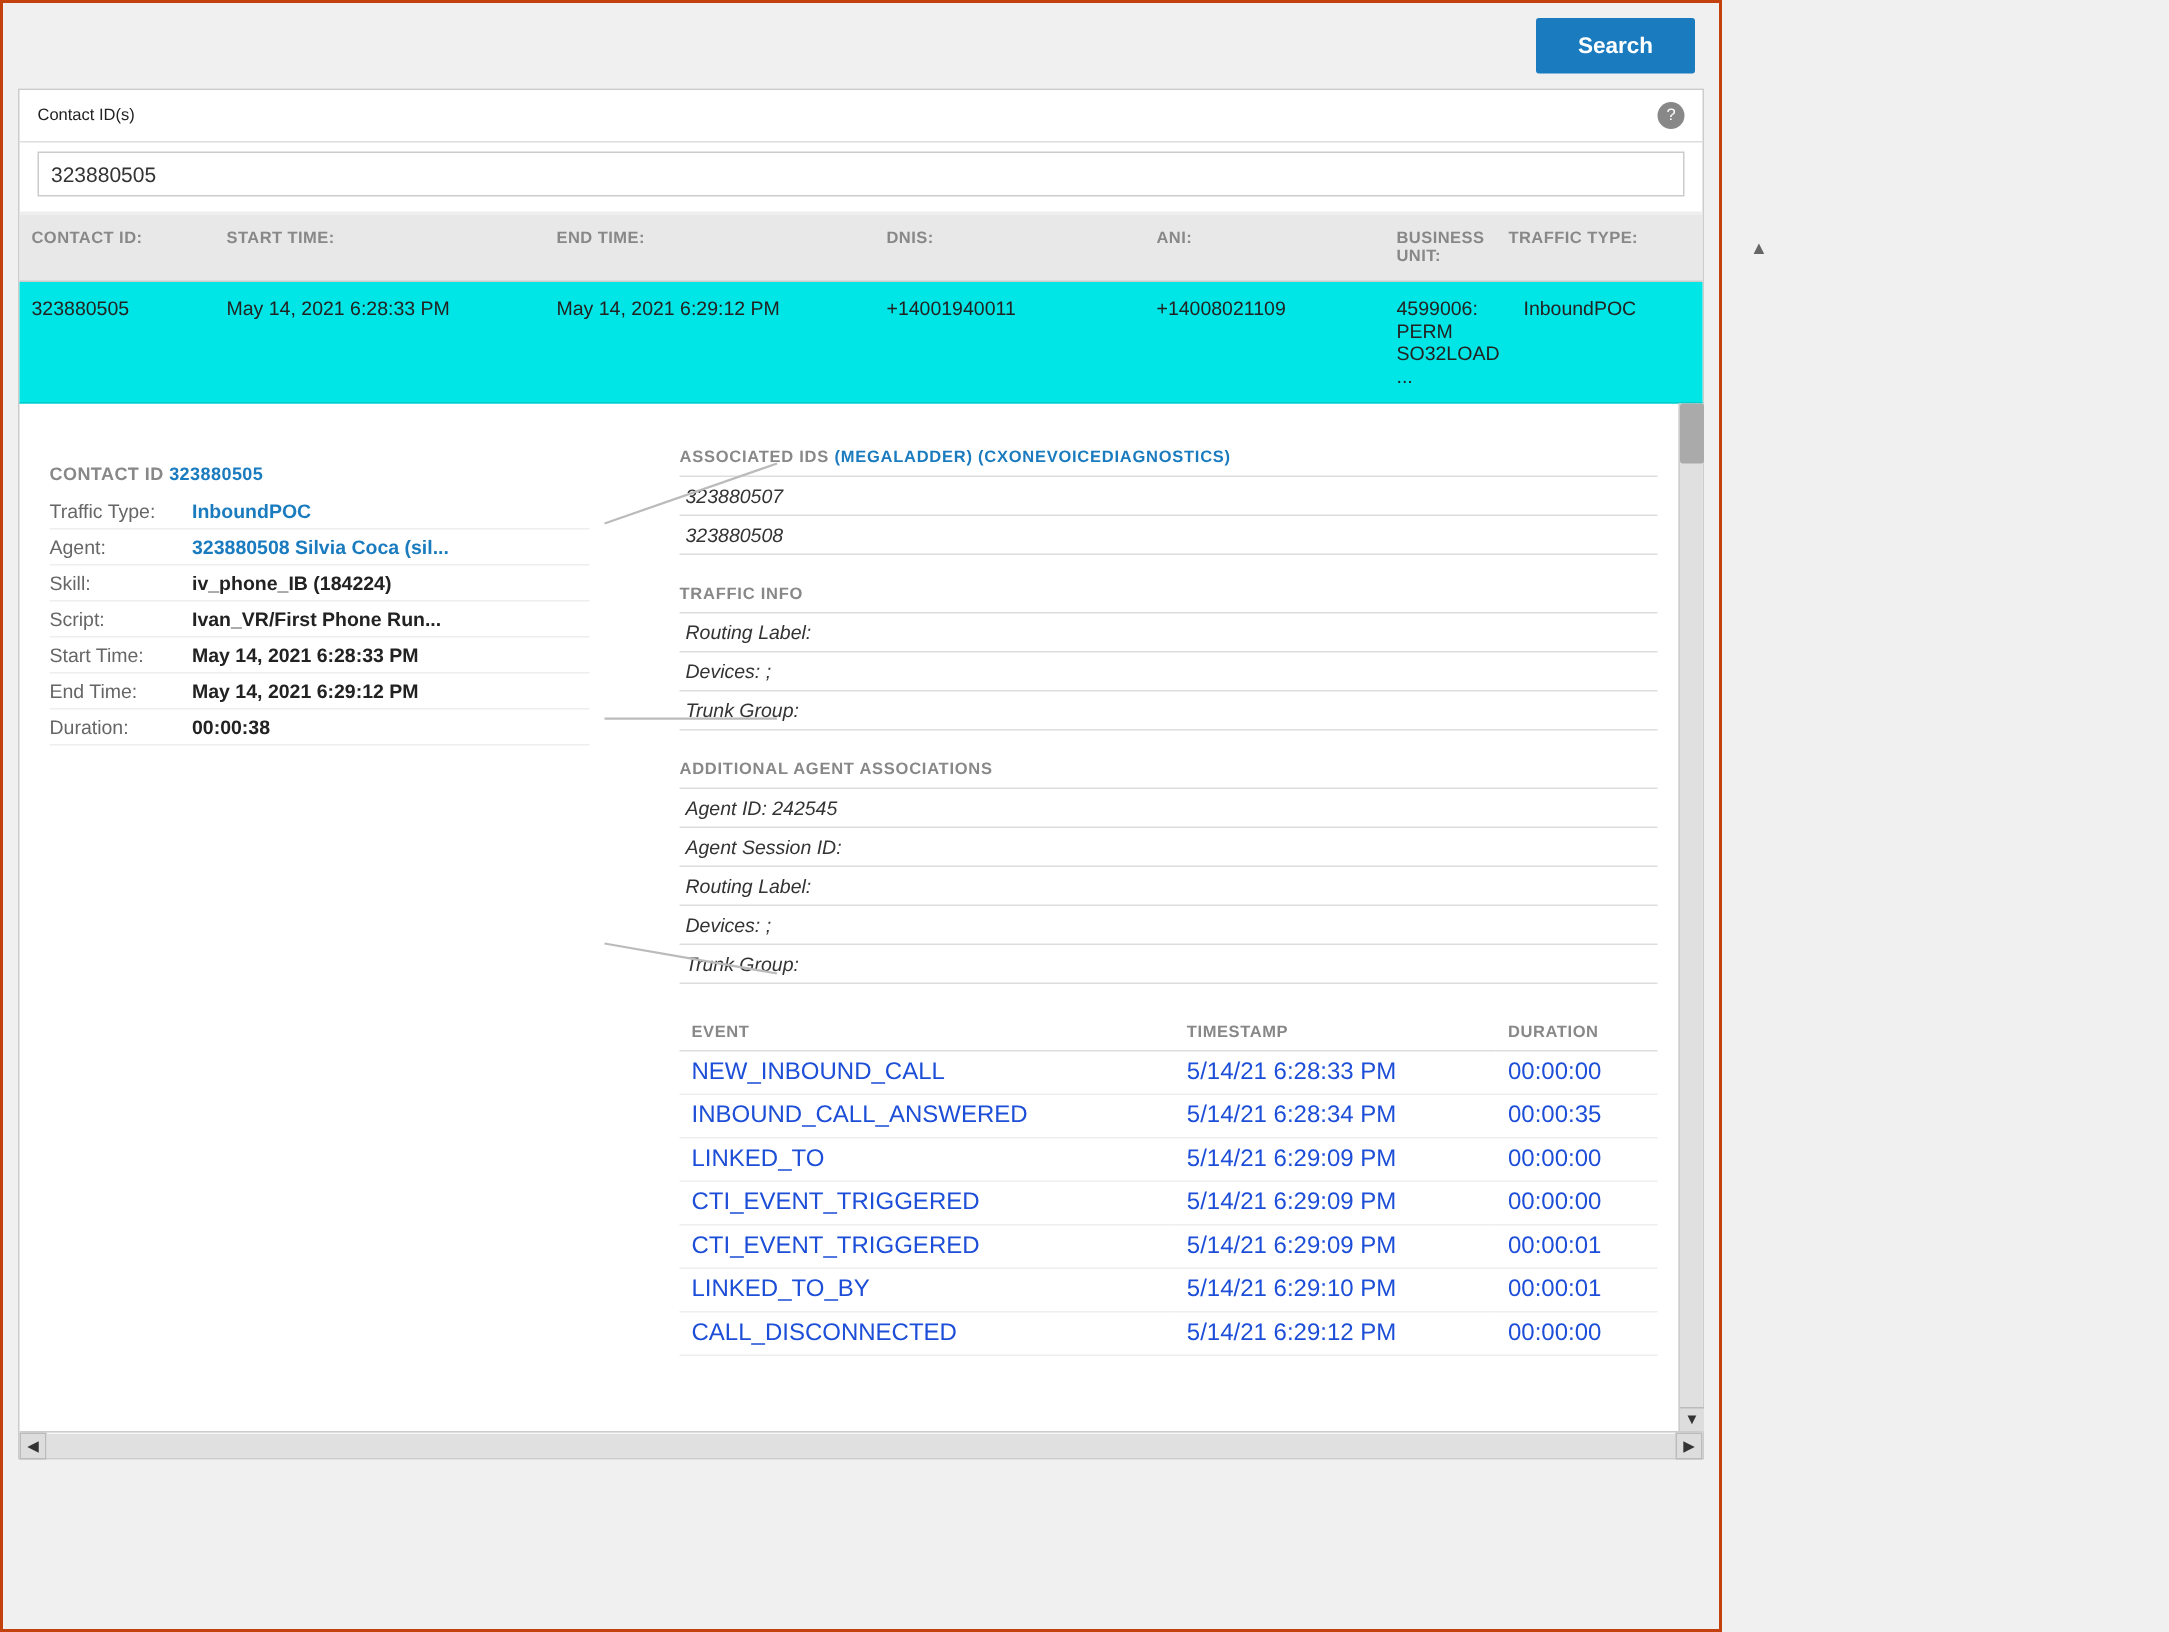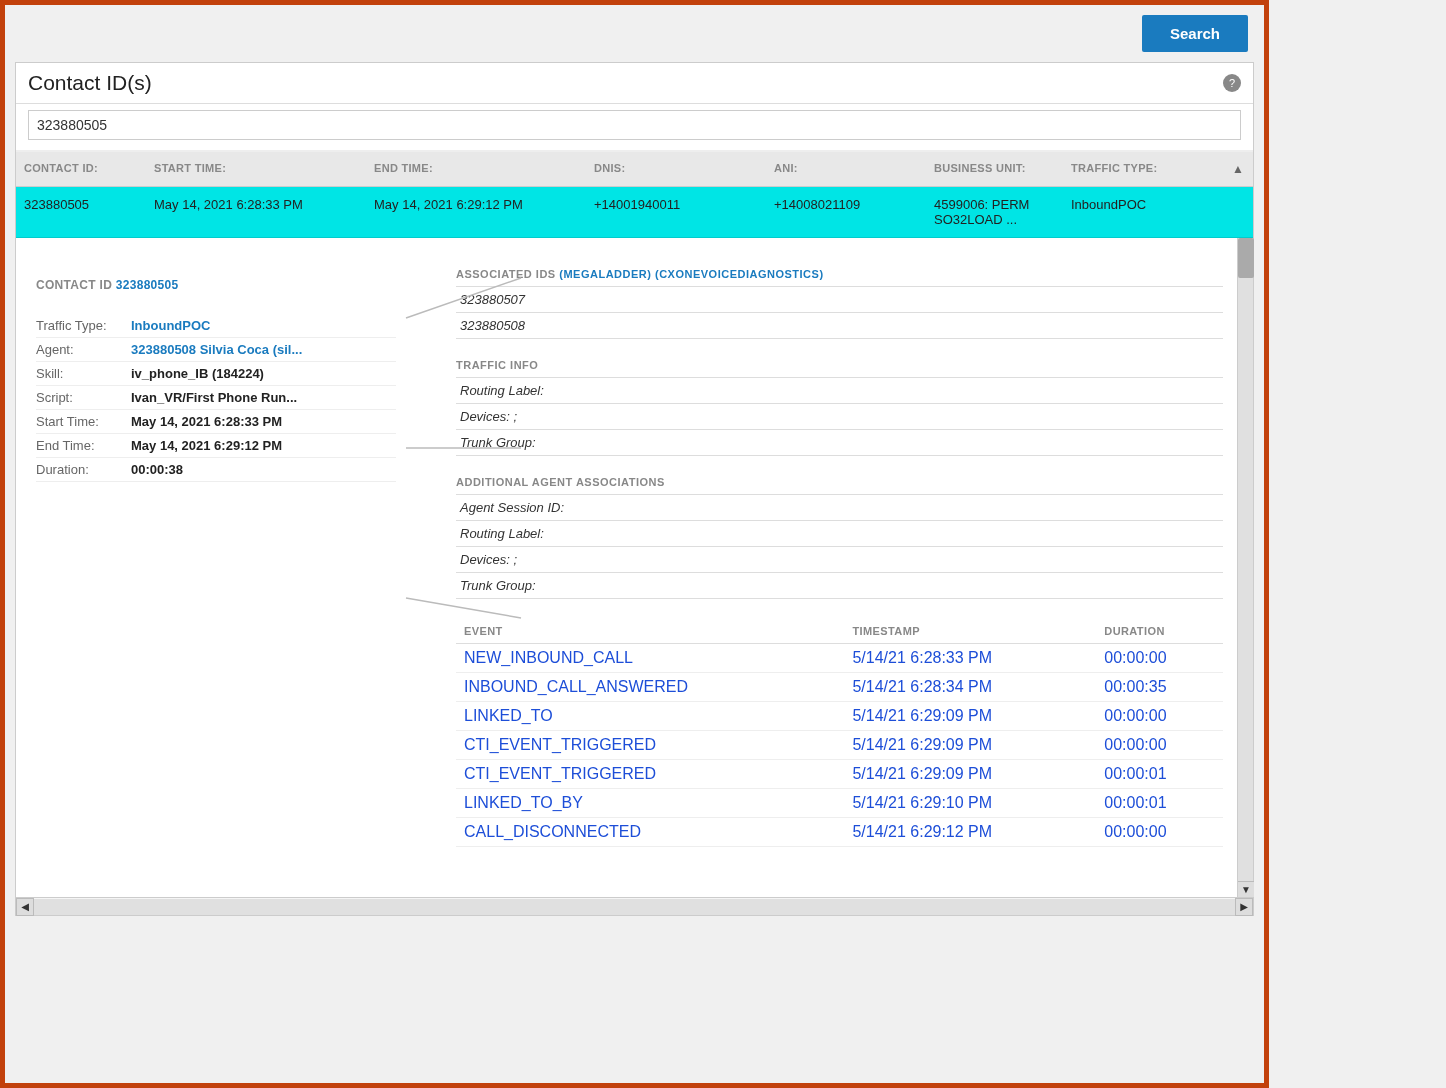--- a/index.html
+++ b/index.html
@@ -3,25 +3,25 @@
   <meta charset="utf-8">
   <style>
     * { box-sizing: border-box; margin: 0; padding: 0; }
     body {
       font-family: Arial, sans-serif;
       font-size: 13px;
       background: #f0f0f0;
       color: #333;
     }
     .outer-container {
-      width: 1269px;
+      width: 1148px;
       min-height: 1088px;
       background: #f0f0f0;
       position: relative;
-      border: 5px solid #c2410c;
+      border: 2px solid #c2410c;
     }
     
     .top-bar {
       display: flex;
       justify-content: flex-end;
       align-items: center;
       padding: 10px 16px;
       background: #f0f0f0;
     }
     .search-btn {
@@ -43,21 +43,21 @@
     }
     
     .contact-id-label-row {
       display: flex;
       align-items: center;
       justify-content: space-between;
       padding: 8px 12px;
       border-bottom: 1px solid #ddd;
     }
     .contact-id-label {
-      font-size: 21px;
+      font-size: 11px;
       font-weight: normal;
       color: #222;
     }
     .info-icon {
       width: 18px;
       height: 18px;
       border-radius: 50%;
       background: #888;
       color: white;
       font-size: 11px;
@@ -125,21 +125,21 @@
     
     .left-panel {
       width: 400px;
       padding: 20px 20px 20px 20px;
       flex-shrink: 0;
     }
     .detail-title {
       font-size: 12px;
       color: #888;
       font-weight: bold;
-      margin-bottom: 26px;
+      margin-bottom: 10px;
       letter-spacing: 0.3px;
     }
     .detail-title span.id-highlight {
       color: #1a7bbf;
     }
     .detail-row {
       display: flex;
       margin-bottom: 4px;
       border-bottom: 1px solid #eee;
       padding-bottom: 4px;
@@ -352,20 +352,21 @@
 
         <div class="section-block">
           <div class="section-title">TRAFFIC INFO</div>
           <div class="section-row">Routing Label:</div>
           <div class="section-row">Devices: ;</div>
           <div class="section-row">Trunk Group:</div>
         </div>
 
         <div class="section-block">
           <div class="section-title">ADDITIONAL AGENT ASSOCIATIONS</div>
+          <div class="section-row">Agent ID: 242545</div>
           <div class="section-row">Agent Session ID:</div>
           <div class="section-row">Routing Label:</div>
           <div class="section-row">Devices: ;</div>
           <div class="section-row">Trunk Group:</div>
         </div>
 
         <div class="section-block">
           <table class="events-table">
             <thead>
               <tr>

